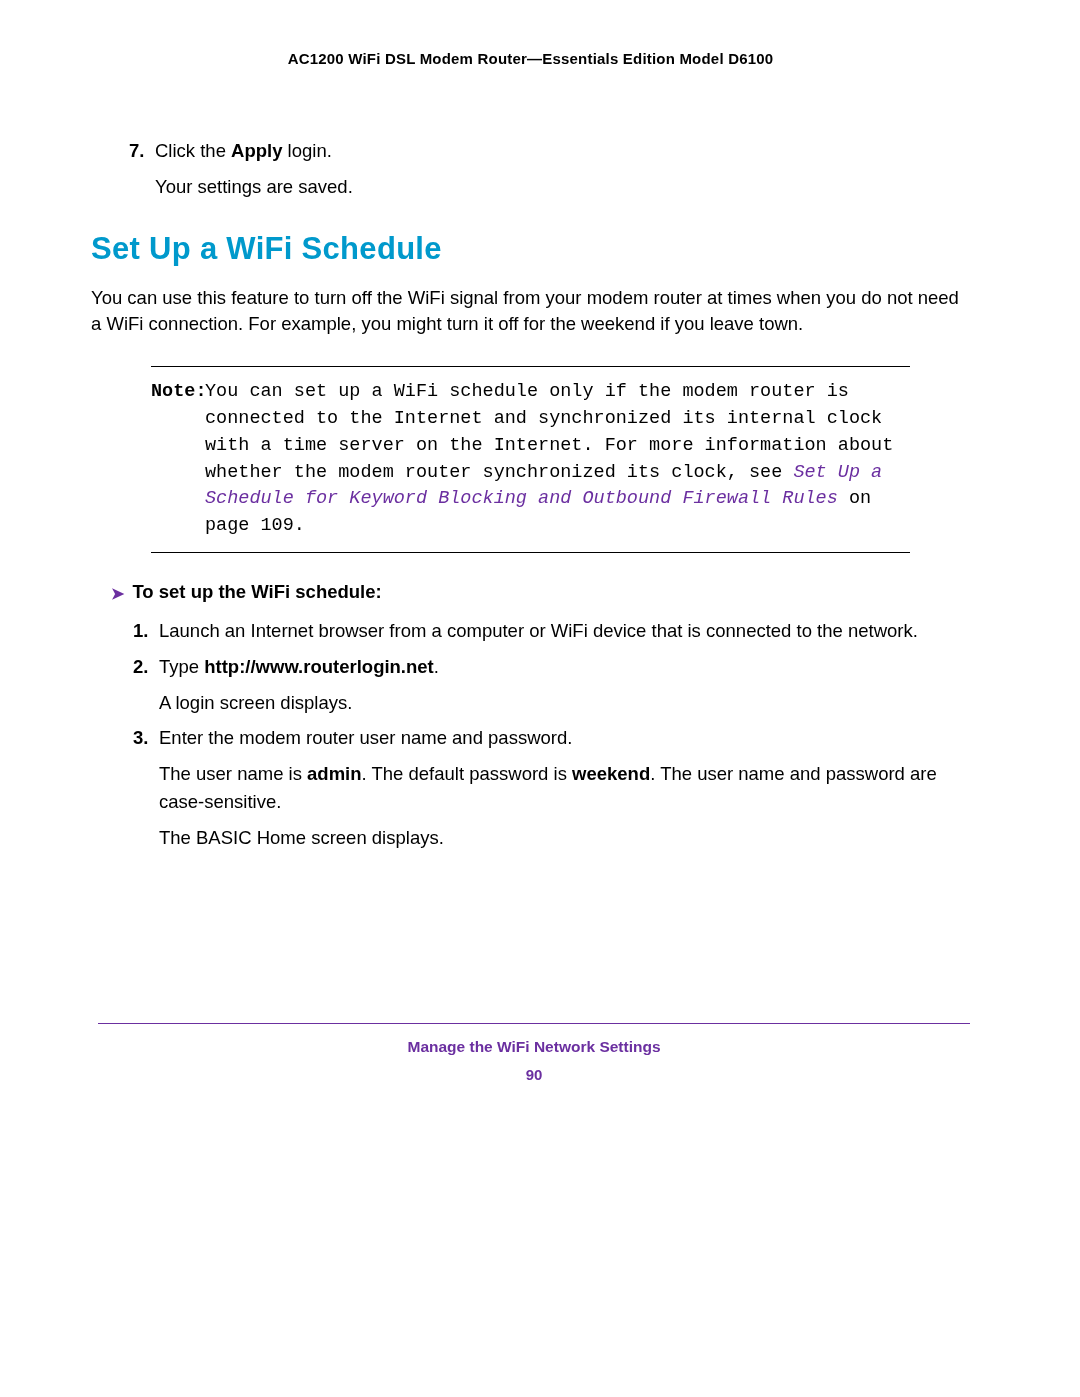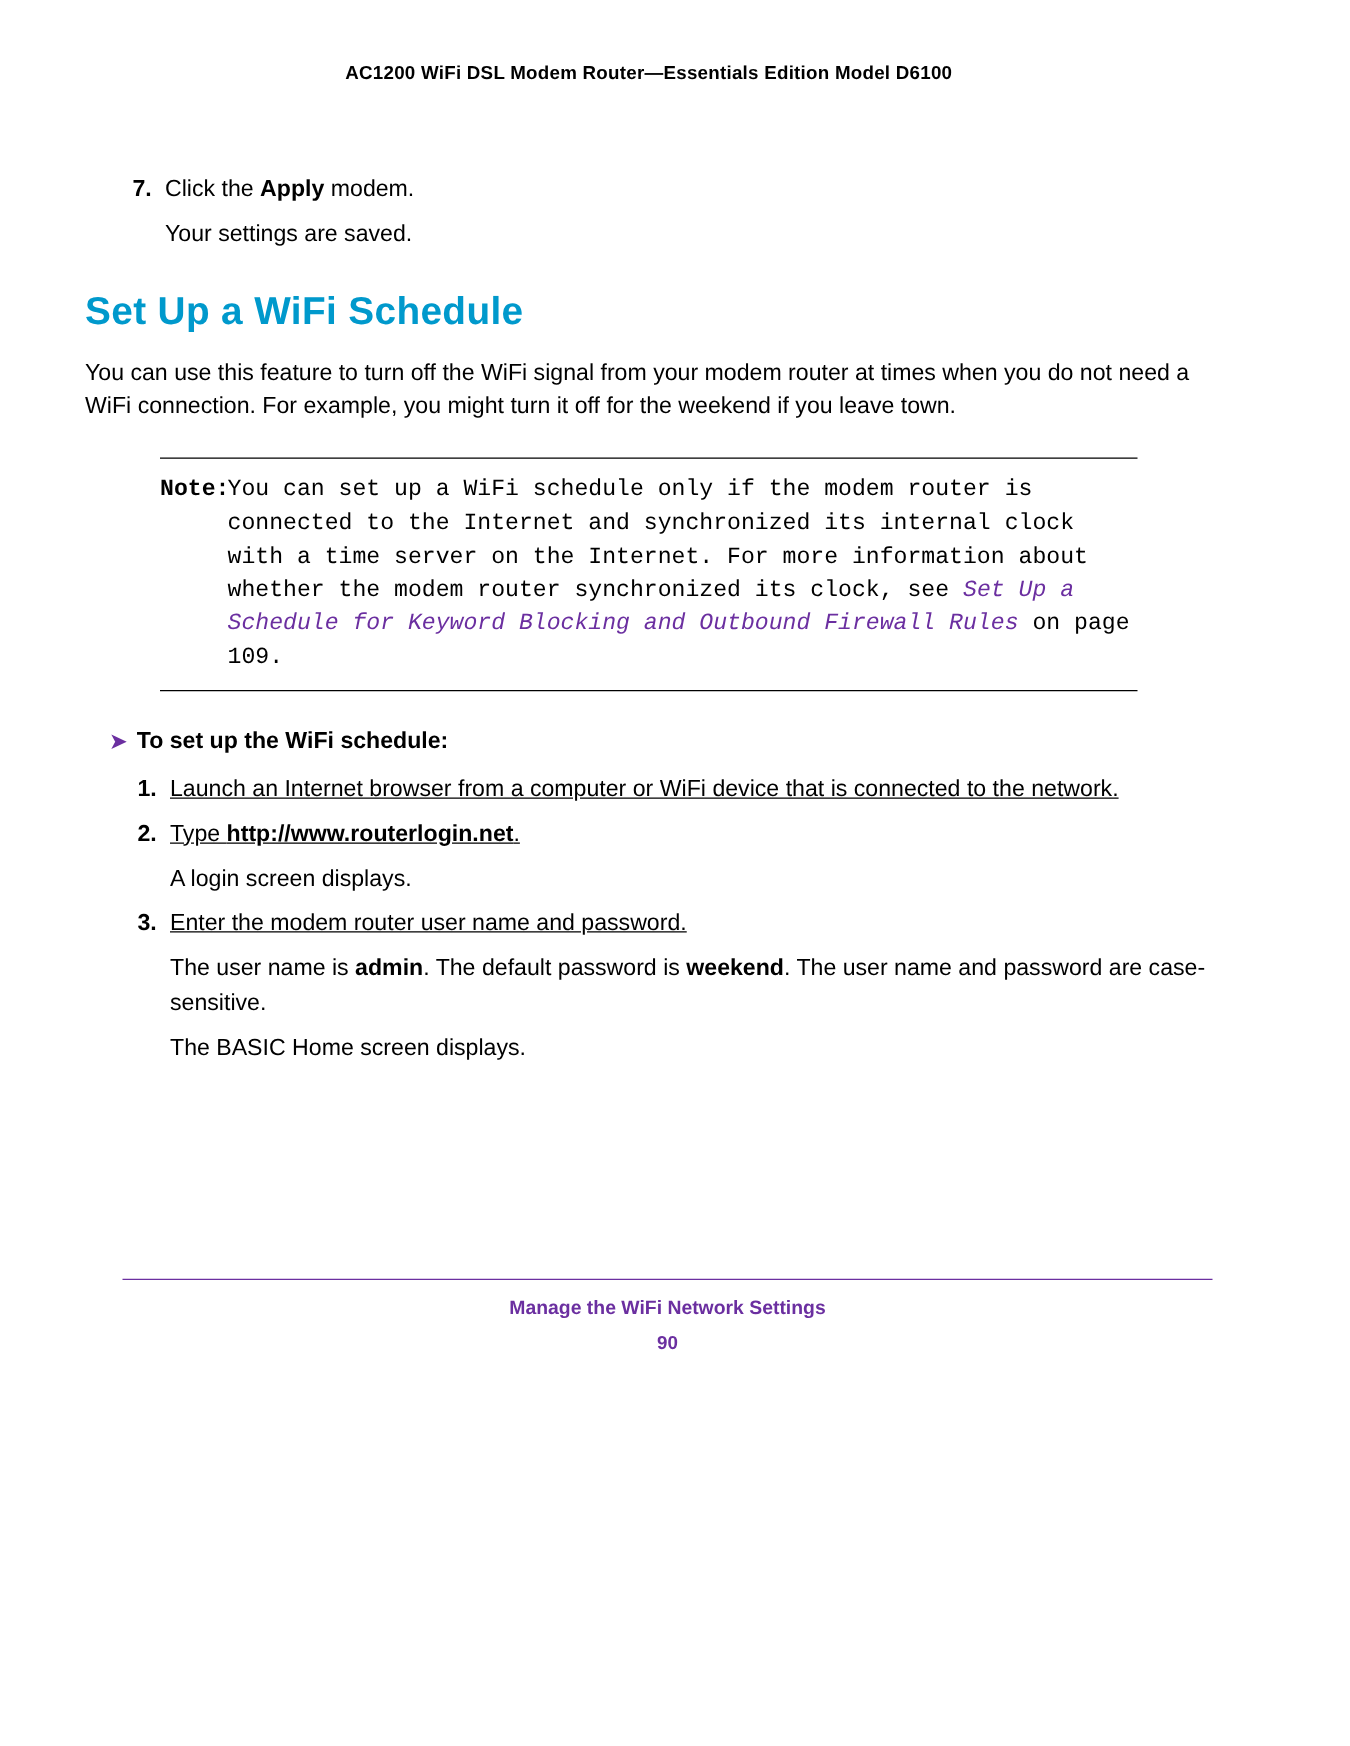--- a/index.html
+++ b/index.html
@@ -7,21 +7,21 @@
     padding: 0;
     background: #ffffff;
     font-family: Arial, Helvetica, sans-serif;
     color: #000;
   }
   .page {
     width: 1080px;
     height: 1133px;
     position: relative;
     box-sizing: border-box;
-    padding: 50px 110px 0 68px;
+    padding: 50px 110px 0 91px;
   }
   .header {
     text-align: center;
     font-weight: bold;
     font-size: 15px;
     margin-bottom: 70px;
     letter-spacing: 0.2px;
   }
   .step-list {
     margin-left: 38px;
@@ -109,21 +109,20 @@
   .ol-num {
     display: inline-block;
     width: 26px;
     font-weight: bold;
     vertical-align: top;
   }
   .ol-body {
     display: inline-block;
     width: calc(100% - 30px);
     vertical-align: top;
-    text-decoration: underline;
   }
   .ol-sub {
     margin-left: 26px;
     font-size: 18.5px;
     line-height: 1.5;
     margin-top: 8px;
     margin-bottom: 8px;
   }
   .footer {
     position: absolute;
@@ -152,21 +151,21 @@
 </style>
 </head>
 <body>
 
 <div class="page">
 
   <div class="header">AC1200 WiFi DSL Modem Router—Essentials Edition Model D6100</div>
 
   <div class="step-list">
     <div class="step-row">
-      <span class="step-num">7.</span><span class="step-text"><span>Click the </span><span class="b">Apply</span><span> modem.</span></span>
+      <span class="step-num">7.</span><span class="step-text"><span>Click the </span><span class="b">Apply</span><span> login.</span></span>
     </div>
     <div class="step-sub">Your settings are saved.</div>
   </div>
 
   <div class="section-heading">Set Up a WiFi Schedule</div>
 
   <div class="body-para">You can use this feature to turn off the WiFi signal from your modem router at times when you do not need a WiFi connection. For example, you might turn it off for the weekend if you leave town.</div>
 
   <div class="note-block">
     <hr class="note-rule">

